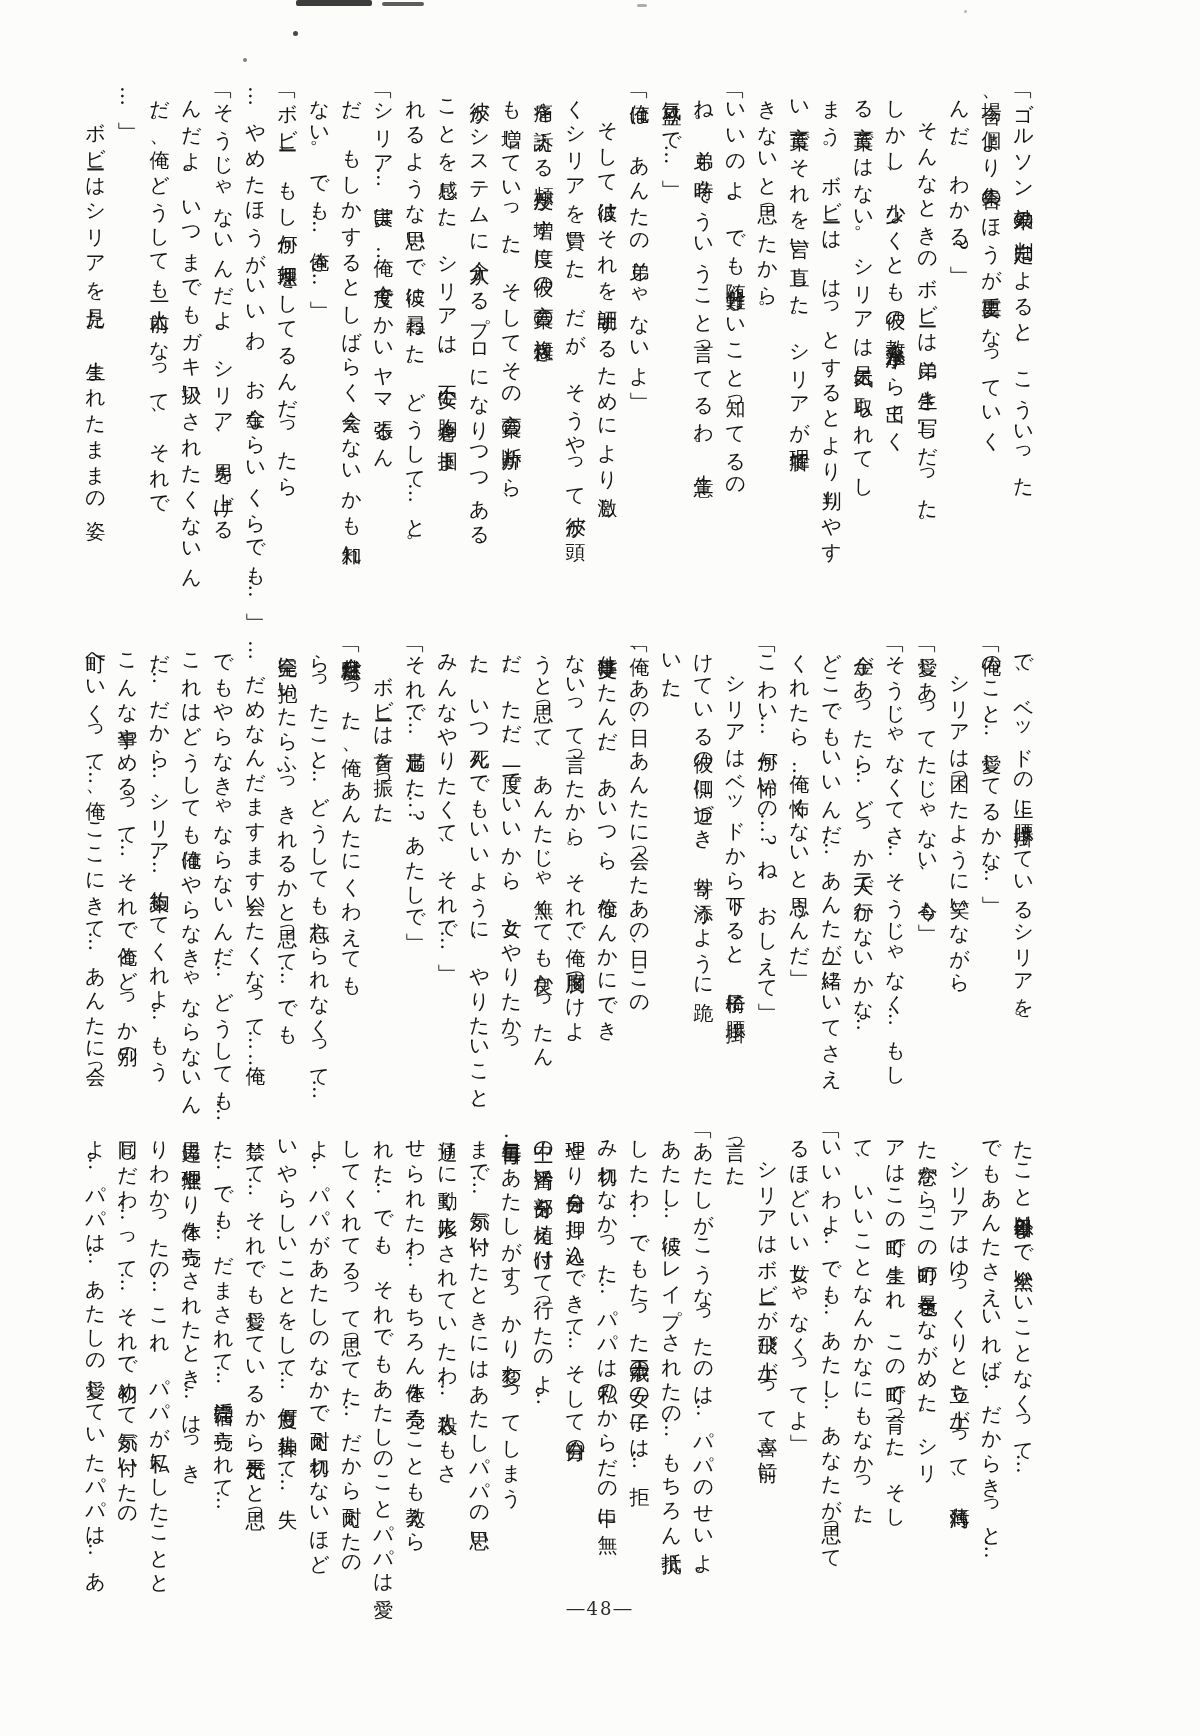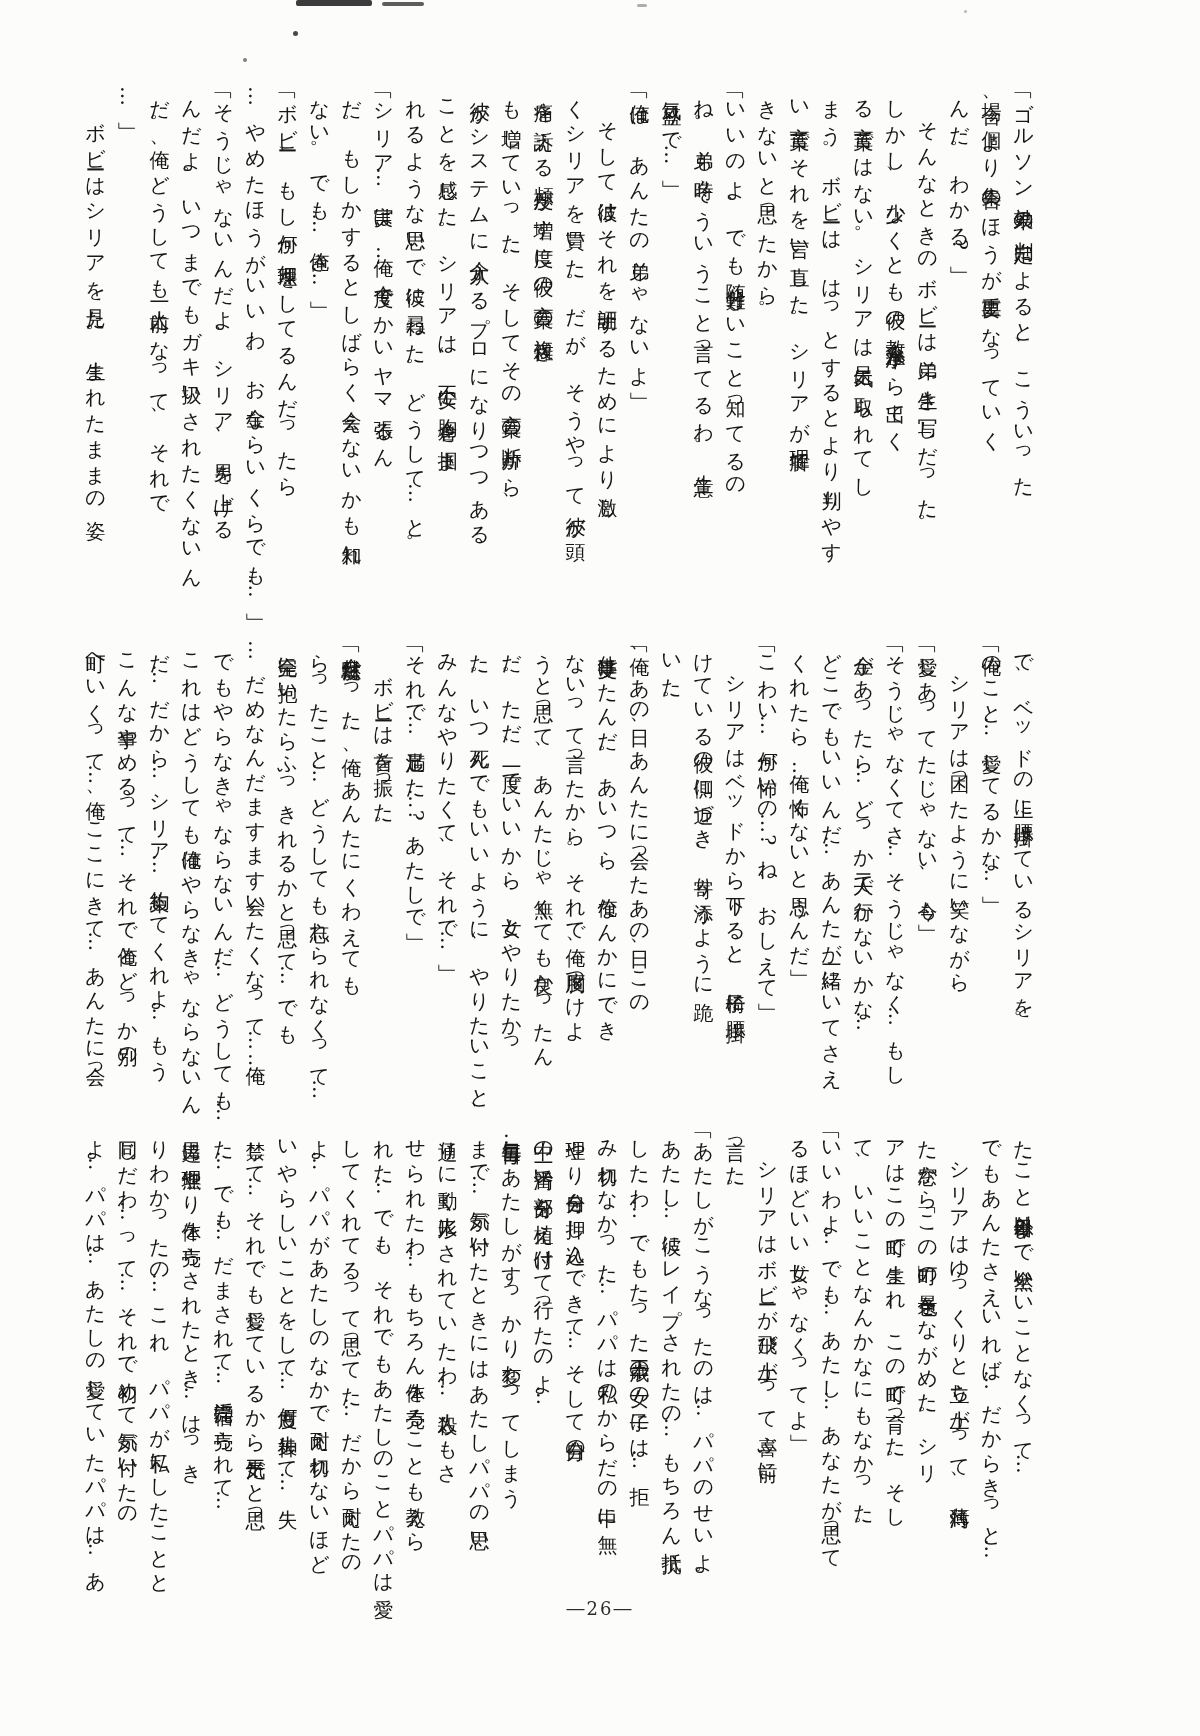--- a/index.html
+++ b/index.html
@@ -158,14 +158,14 @@
       <div class="col">よ…パパがあたしのなかで耐え切れないほど</div>
       <div class="col">いやらしいことをして…何度も失神して…失</div>
       <div class="col">禁して…それでも愛しているから平気だと思っ</div>
       <div class="col">た…でも…だまされて…淫売宿に売られて…</div>
       <div class="col">男達に無理やり体を売らされたとき…はっき</div>
       <div class="col">りわかったの…これ、パパが私にしたことと</div>
       <div class="col">同じだわ…って…それで初めて気が付いたの</div>
       <div class="col">よ…パパは…あたしの愛していたパパは…あ</div>
     </div>
 
-  <div class="pageno">―26―</div>
+  <div class="pageno">―48―</div>
 </div>
 
 </body></html>

